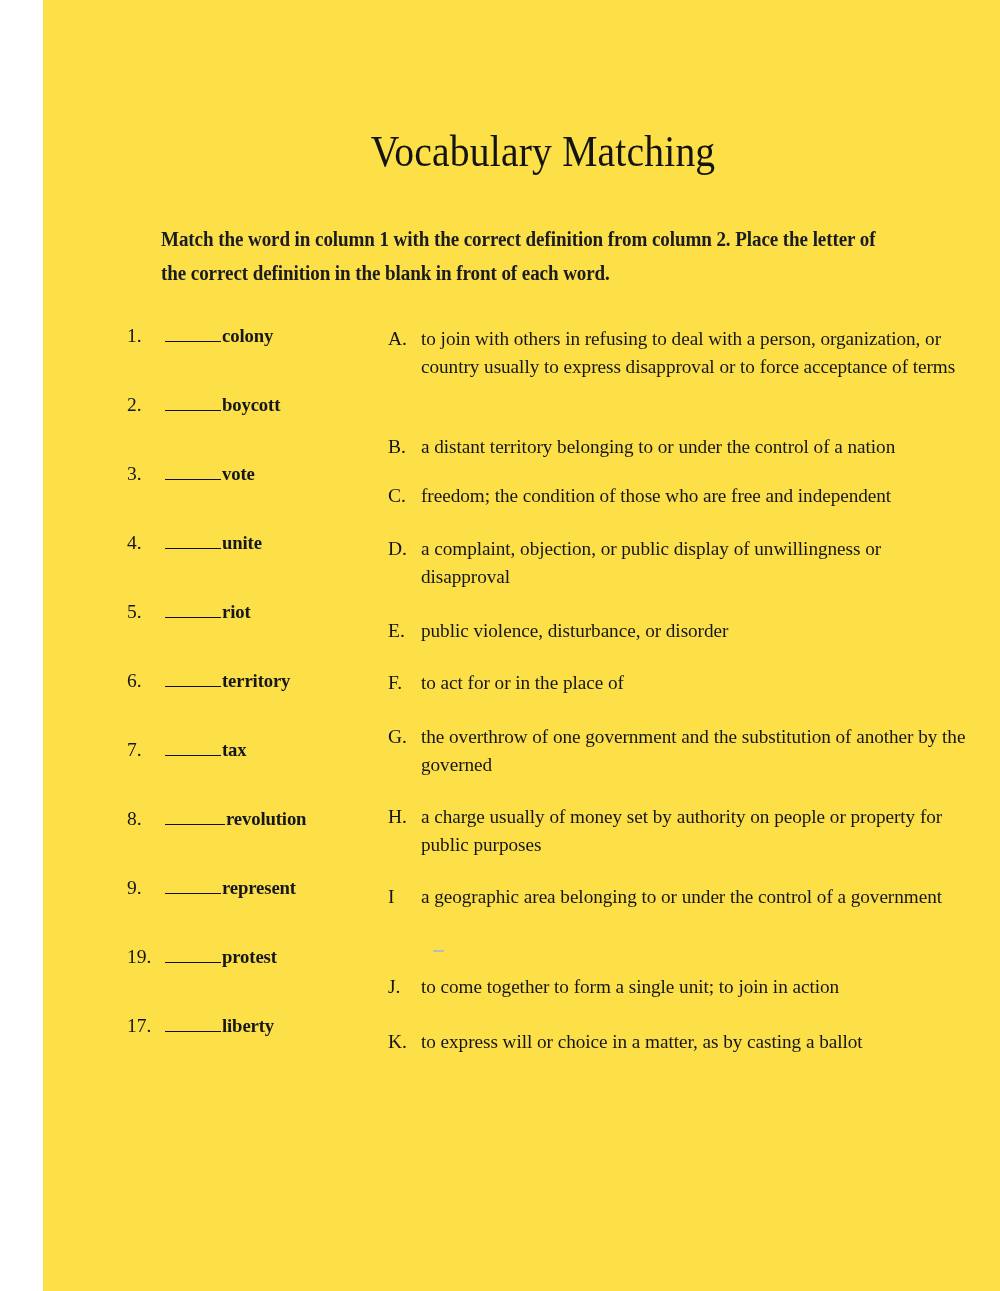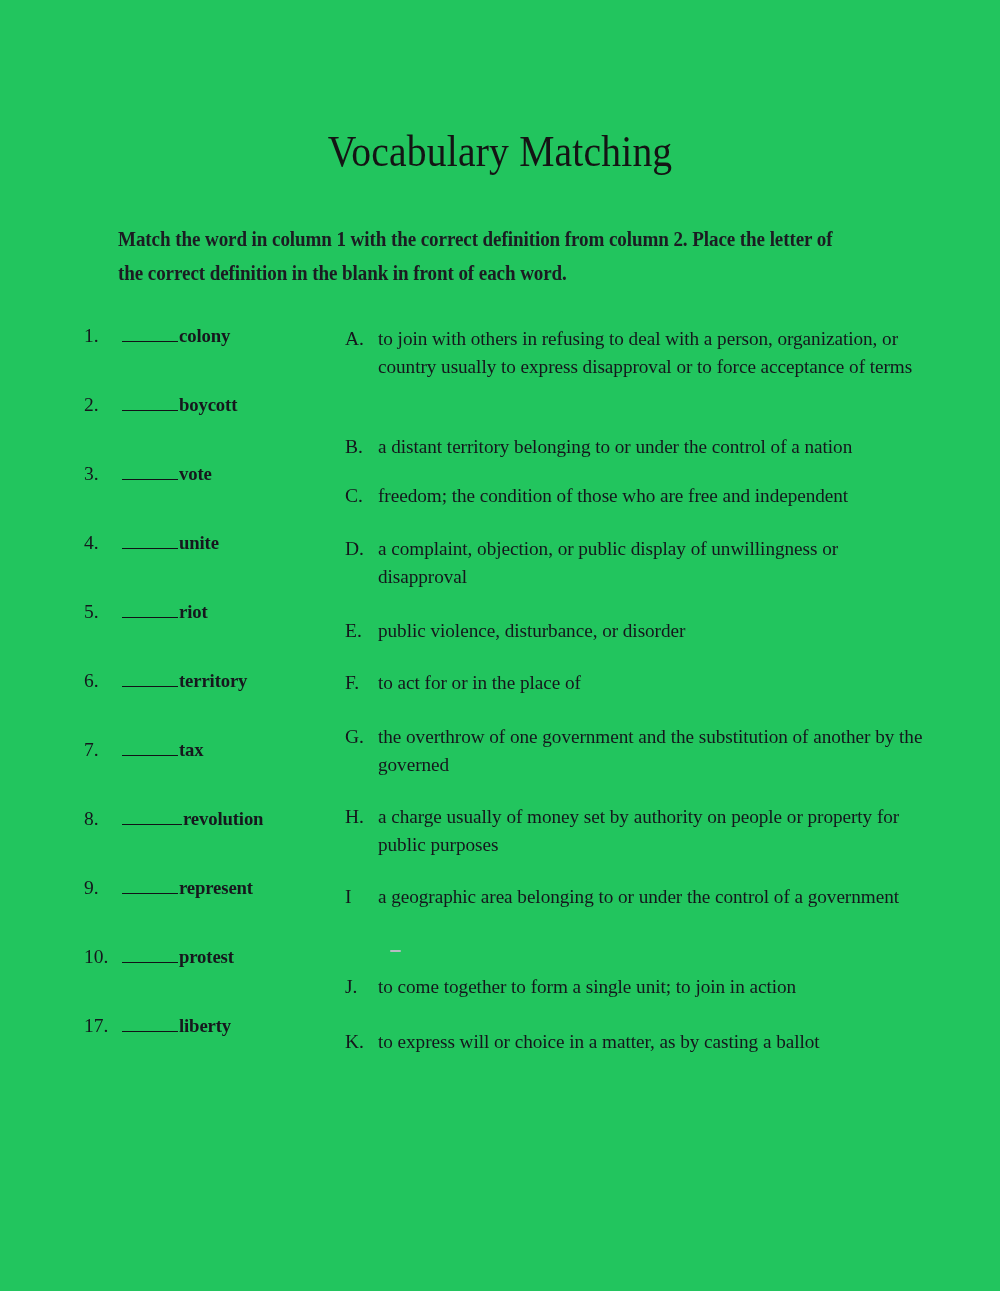--- a/index.html
+++ b/index.html
@@ -13,21 +13,22 @@
     position: relative;
     overflow: hidden;
     font-family: "Liberation Serif", "DejaVu Serif", serif;
     color: #15161c;
     -webkit-font-smoothing: antialiased;
   }
 
   .page {
     position: absolute;
     inset: 0;
-    background: #22c55e;
+    background: #fde047;
+    margin-left: 43px;
   }
 
   
   .title {
     position: absolute;
     top: 126px;
     left: 0;
     width: 1000px;
     text-align: center;
     font-family: "Liberation Serif", "DejaVu Serif", serif;
@@ -188,21 +189,21 @@
         <span class="word-num">8.</span>
         <span class="word-blank" style="width: 60px;"></span>
         <span class="word-text">revolution</span>
       </div>
       <div class="word-row" style="top: 552px;">
         <span class="word-num">9.</span>
         <span class="word-blank" style="width: 56px;"></span>
         <span class="word-text">represent</span>
       </div>
       <div class="word-row" style="top: 621px;">
-        <span class="word-num">10.</span>
+        <span class="word-num">19.</span>
         <span class="word-blank" style="width: 56px;"></span>
         <span class="word-text">protest</span>
       </div>
       <div class="word-row" style="top: 690px;">
         <span class="word-num">17.</span>
         <span class="word-blank" style="width: 56px;"></span>
         <span class="word-text">liberty</span>
       </div>
     </div>
 

